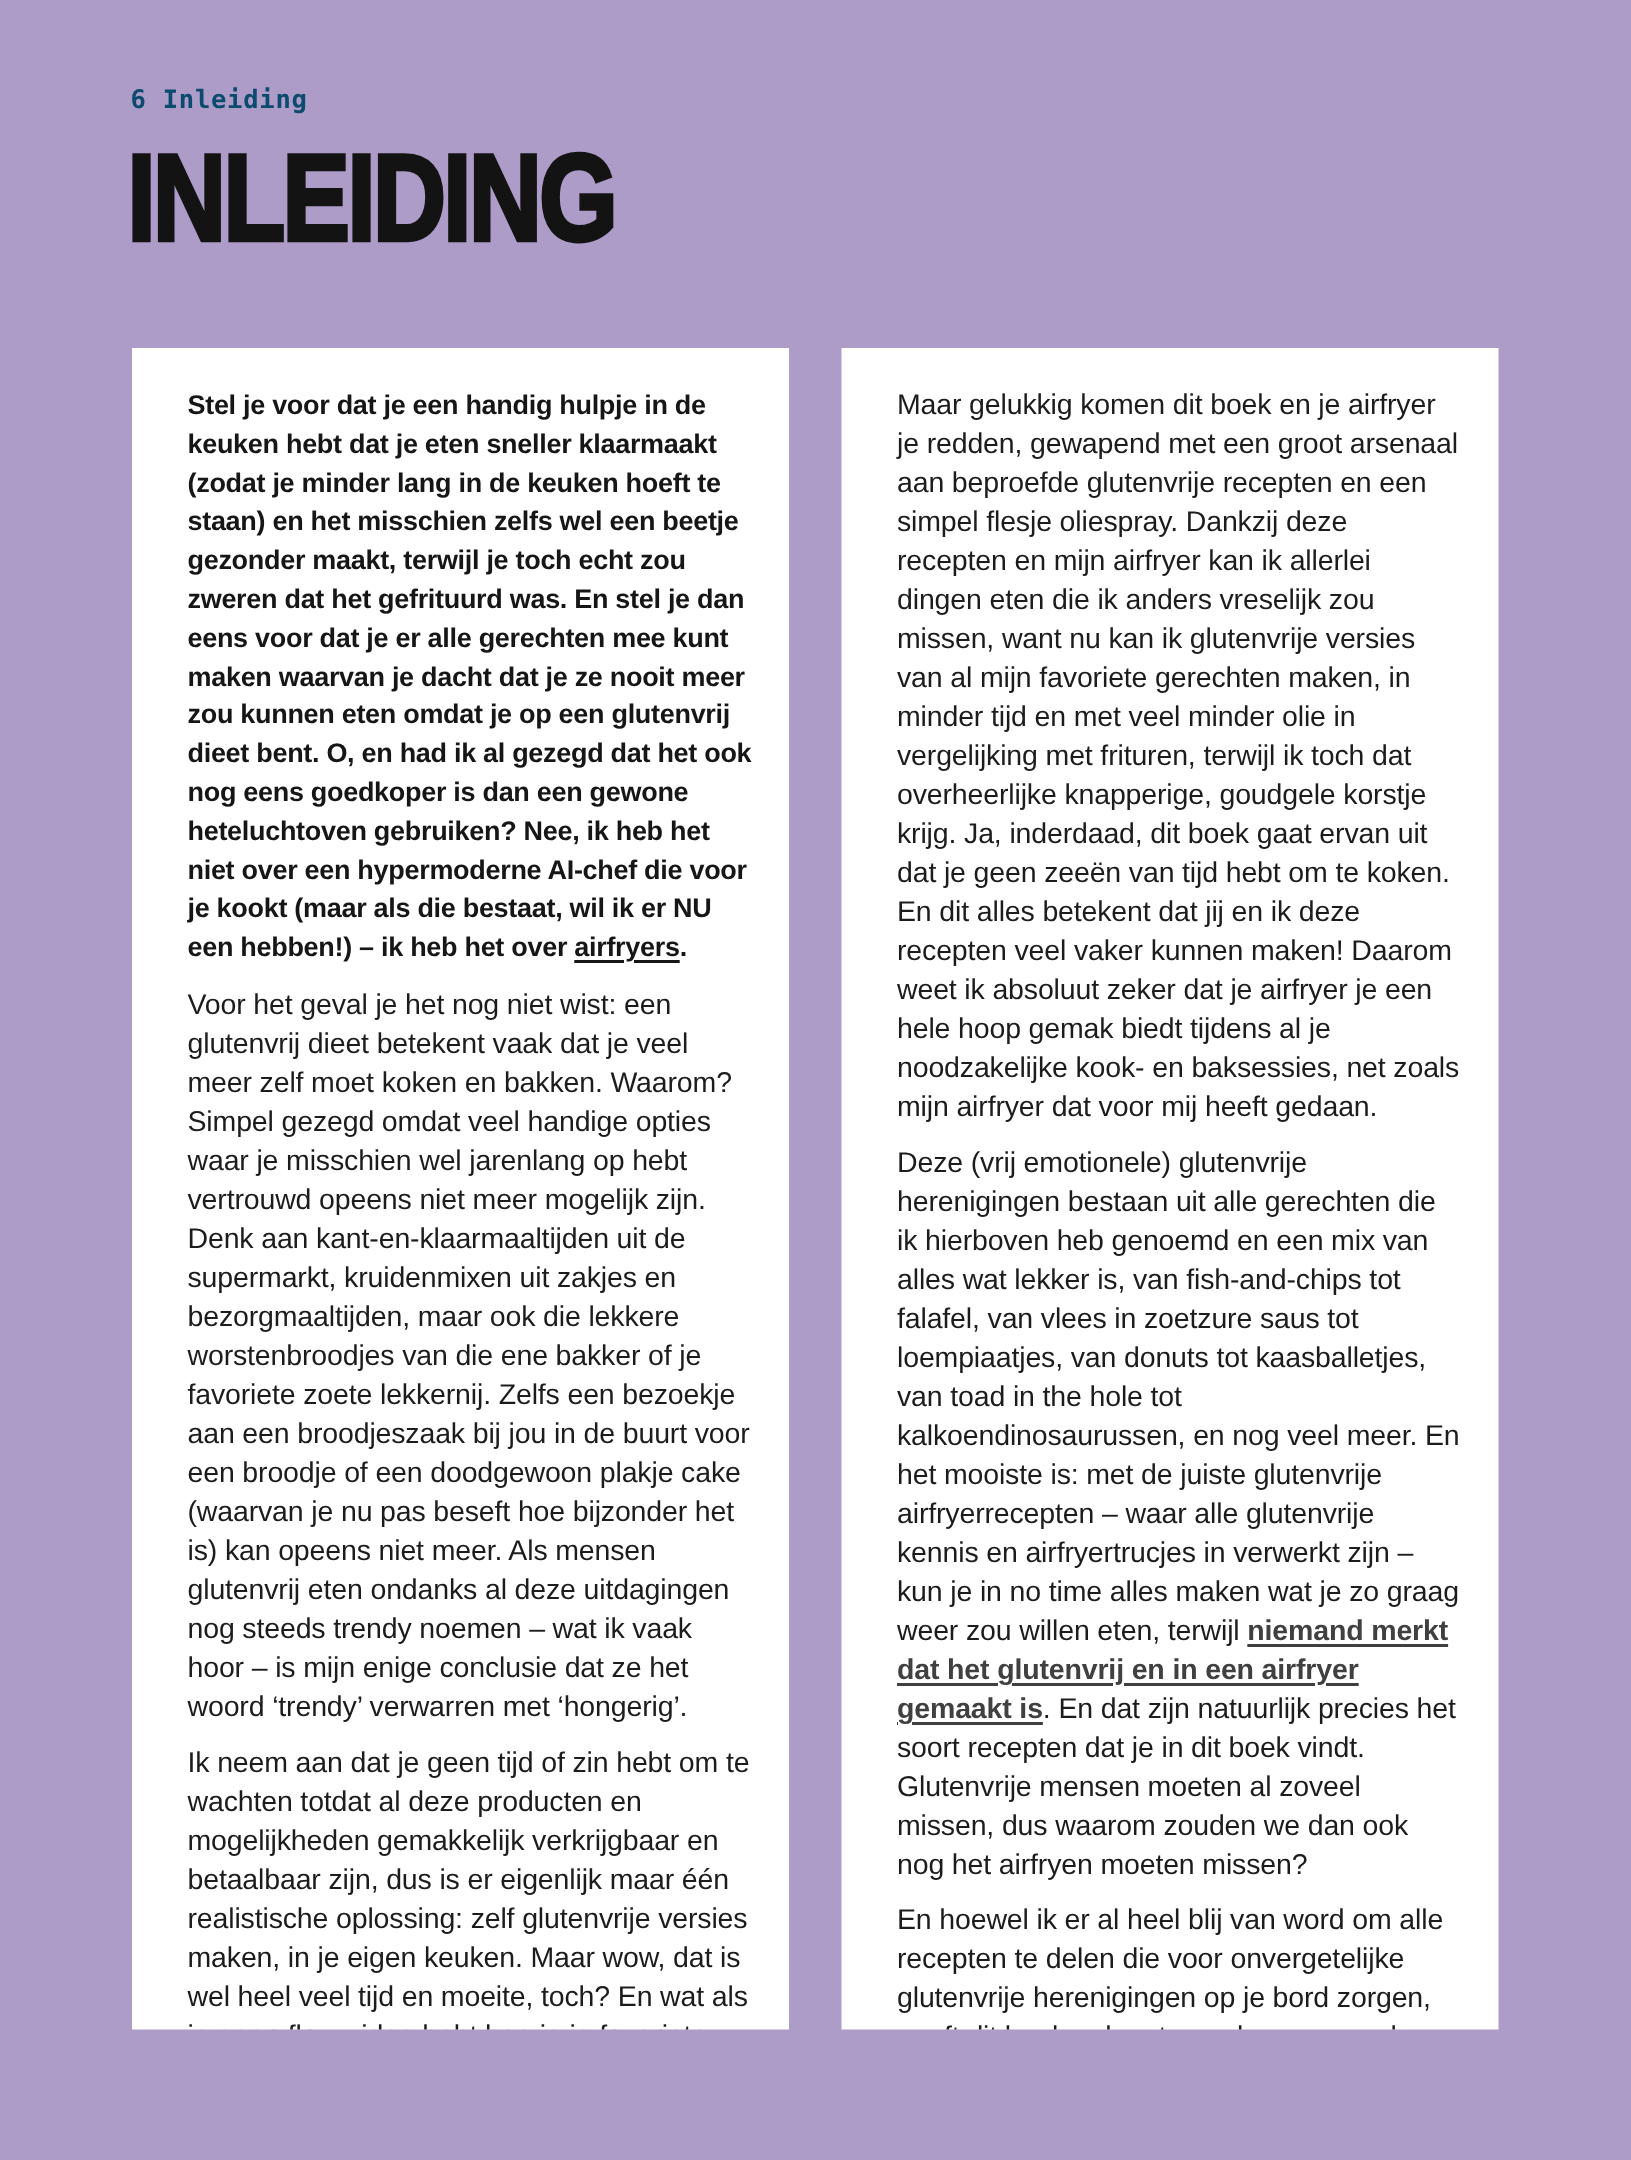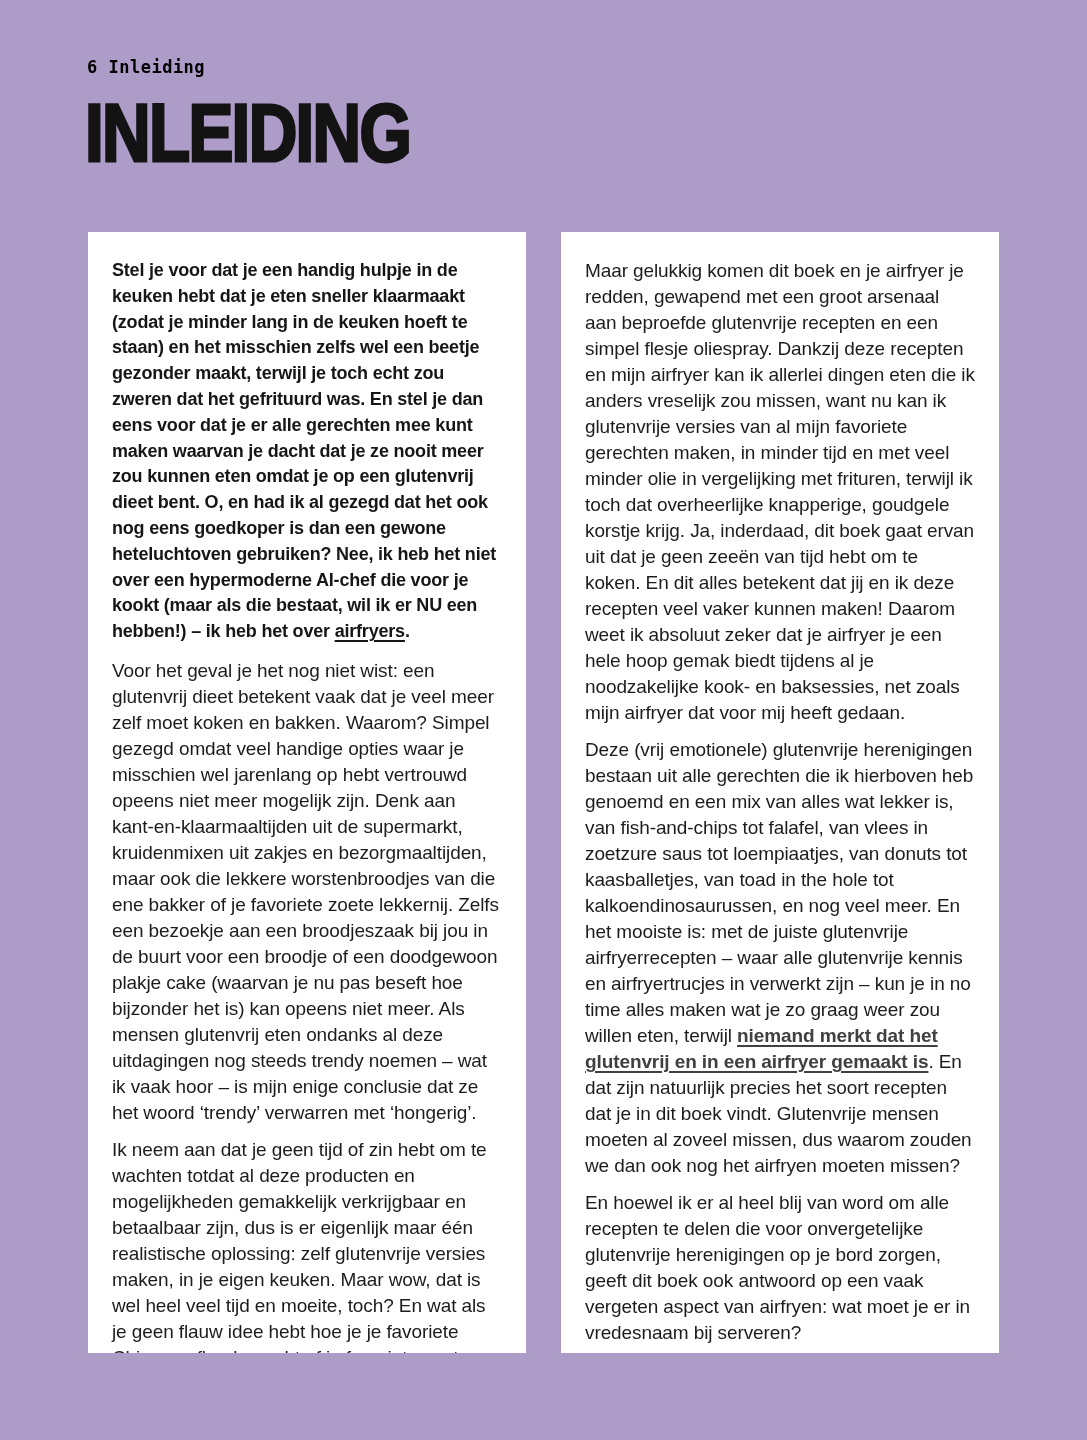--- a/index.html
+++ b/index.html
@@ -16,21 +16,21 @@
     overflow: hidden;
   }
   .kicker {
     position: absolute;
     left: 87px;
     top: 57px;
     font-family: "DejaVu Sans Mono", monospace;
     font-weight: bold;
     font-size: 17px;
     letter-spacing: 0.5px;
-    color: #000000;
+    color: #0c4a6e;
   }
   .title {
     position: absolute;
     left: 85px;
     top: 92px;
     margin: 0;
     font-family: "Liberation Sans", sans-serif;
     font-weight: 900;
     font-size: 82px;
     line-height: 1.0;
@@ -50,21 +50,21 @@
     gap: 35px;
   }
   .card {
     width: 438px;
     height: 1121px;
     background: #ffffff;
     box-sizing: border-box;
     padding: 26px 24px 24px 24px;
     overflow: hidden;
   }
-  p { margin: 0 0 11px 0; }
+  p { margin: 0 0 11px 13px; }
   .intro {
     font-weight: bold;
     font-size: 18px;
     line-height: 25.8px;
     letter-spacing: -0.2px;
     color: #161616;
     margin-bottom: 13px;
   }
   .bodytext {
     font-size: 19px;

